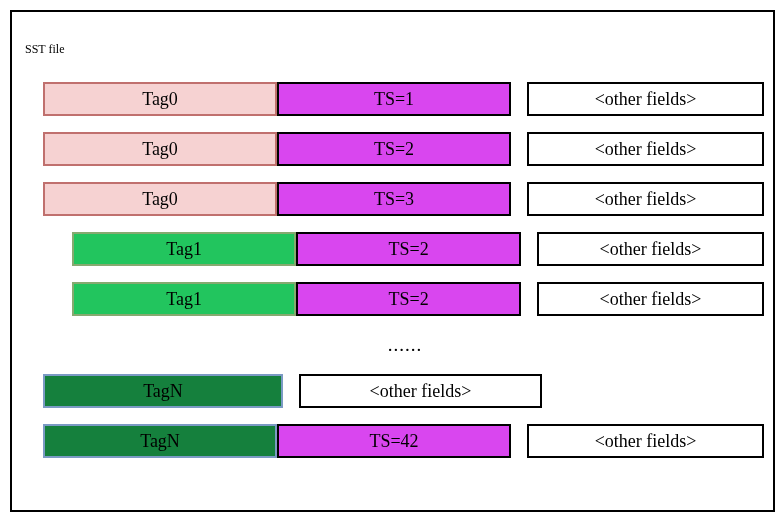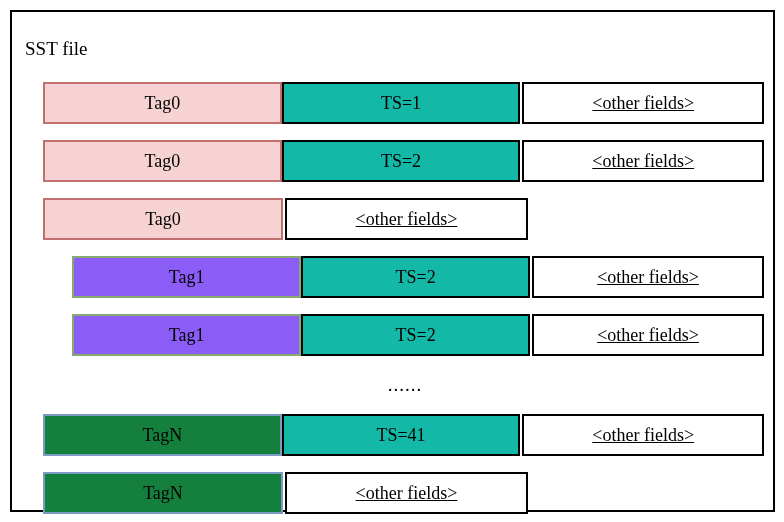--- a/index.html
+++ b/index.html
@@ -31,37 +31,37 @@
     height: 502px;
     box-sizing: border-box;
     border: 2px solid #000000;
     background: #ffffff;
   }
 
   .sst-title {
     position: absolute;
     left: 13px;
     top: 26px;
-    font-size: 19px;
+    font-size: 12px;
     line-height: 22px;
     white-space: nowrap;
   }
 
   
   .rows {
     position: absolute;
     left: 31px;
     top: 70px;
     width: 721px;
   }
 
   .rec-row {
     display: flex;
     align-items: stretch;
-    height: 42px;
+    height: 34px;
     margin-bottom: 16px;
   }
 
   .cell {
     box-sizing: border-box;
     display: flex;
     align-items: center;
     justify-content: center;
     font-size: 18px;
     line-height: 1;
@@ -72,44 +72,43 @@
   .cell-tag {
     width: 240px;
     border: 2px solid #000000;
     background: #ffffff;
   }
   .cell-tag.tag-pink {
     background: #f6d2d2;
     border-color: #c0706e;
   }
   .cell-tag.tag-green {
-    background: #8b5cf6;
+    background: #22c55e;
     border-color: #86aa70;
     margin-left: 29px;
   }
   .cell-tag.tag-blue {
     background: #15803d;
     border-color: #7b9ac4;
   }
 
   
   .cell-ts {
     width: 240px;
     border: 2px solid #000000;
-    background: #14b8a6;
+    background: #d946ef;
     margin-left: 0;
   }
 
   
   .cell-other {
     width: 243px;
     border: 2px solid #000000;
     background: #ffffff;
-    margin-left: 2px;
-    text-decoration: underline;
+    margin-left: 16px;
   }
 
   
   .ellipsis-row {
     height: 26px;
     margin-bottom: 16px;
     position: relative;
   }
   .ellipsis-dots {
     position: absolute;
@@ -141,20 +140,21 @@
       </div>
 
       <div class="rec-row">
         <div class="cell cell-tag tag-pink">Tag0</div>
         <div class="cell cell-ts">TS=2</div>
         <div class="cell cell-other">&lt;other fields&gt;</div>
       </div>
 
       <div class="rec-row">
         <div class="cell cell-tag tag-pink">Tag0</div>
+        <div class="cell cell-ts">TS=3</div>
         <div class="cell cell-other">&lt;other fields&gt;</div>
       </div>
 
       <div class="rec-row">
         <div class="cell cell-tag tag-green">Tag1</div>
         <div class="cell cell-ts">TS=2</div>
         <div class="cell cell-other">&lt;other fields&gt;</div>
       </div>
 
       <div class="rec-row">
@@ -162,24 +162,24 @@
         <div class="cell cell-ts">TS=2</div>
         <div class="cell cell-other">&lt;other fields&gt;</div>
       </div>
 
       <div class="ellipsis-row">
         <div class="ellipsis-dots">......</div>
       </div>
 
       <div class="rec-row">
         <div class="cell cell-tag tag-blue">TagN</div>
-        <div class="cell cell-ts">TS=41</div>
         <div class="cell cell-other">&lt;other fields&gt;</div>
       </div>
 
       <div class="rec-row">
         <div class="cell cell-tag tag-blue">TagN</div>
+        <div class="cell cell-ts">TS=42</div>
         <div class="cell cell-other">&lt;other fields&gt;</div>
       </div>
 
     </div>
   </div>
 </div>
 
 </body></html>

